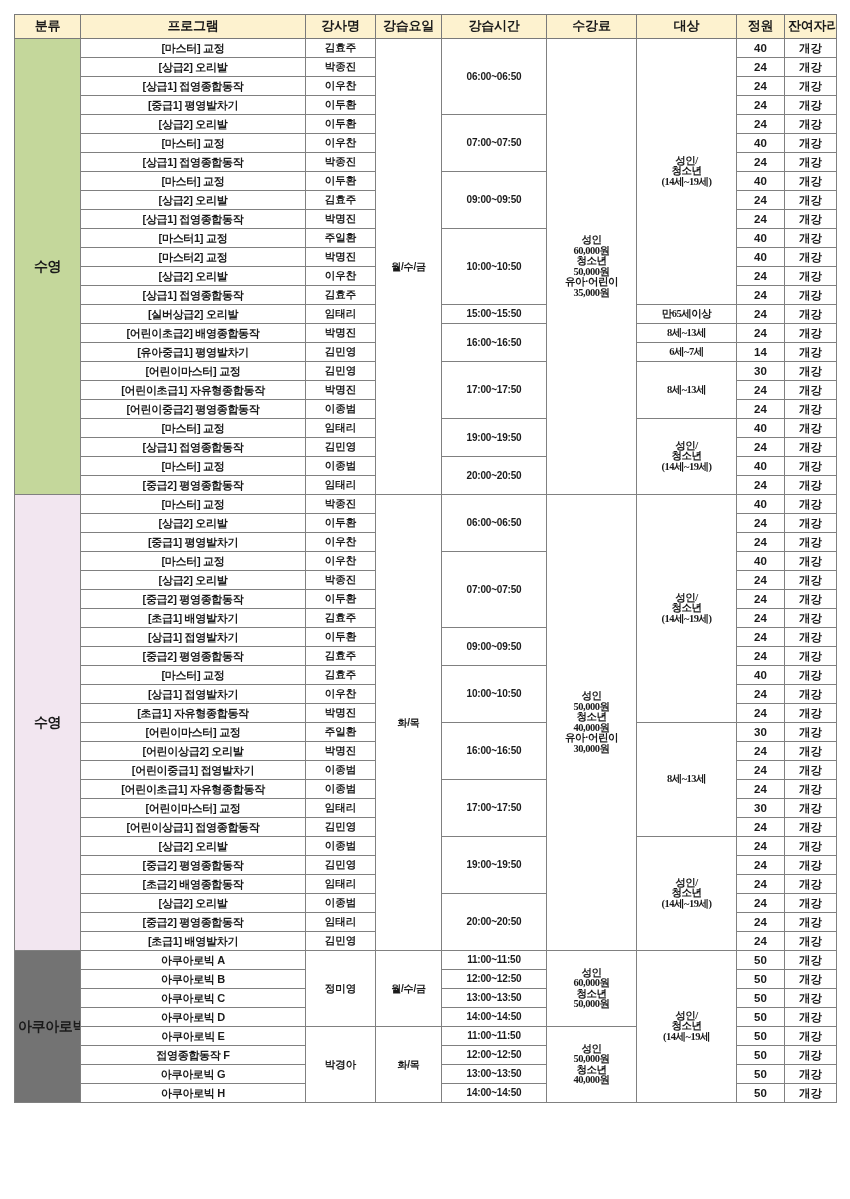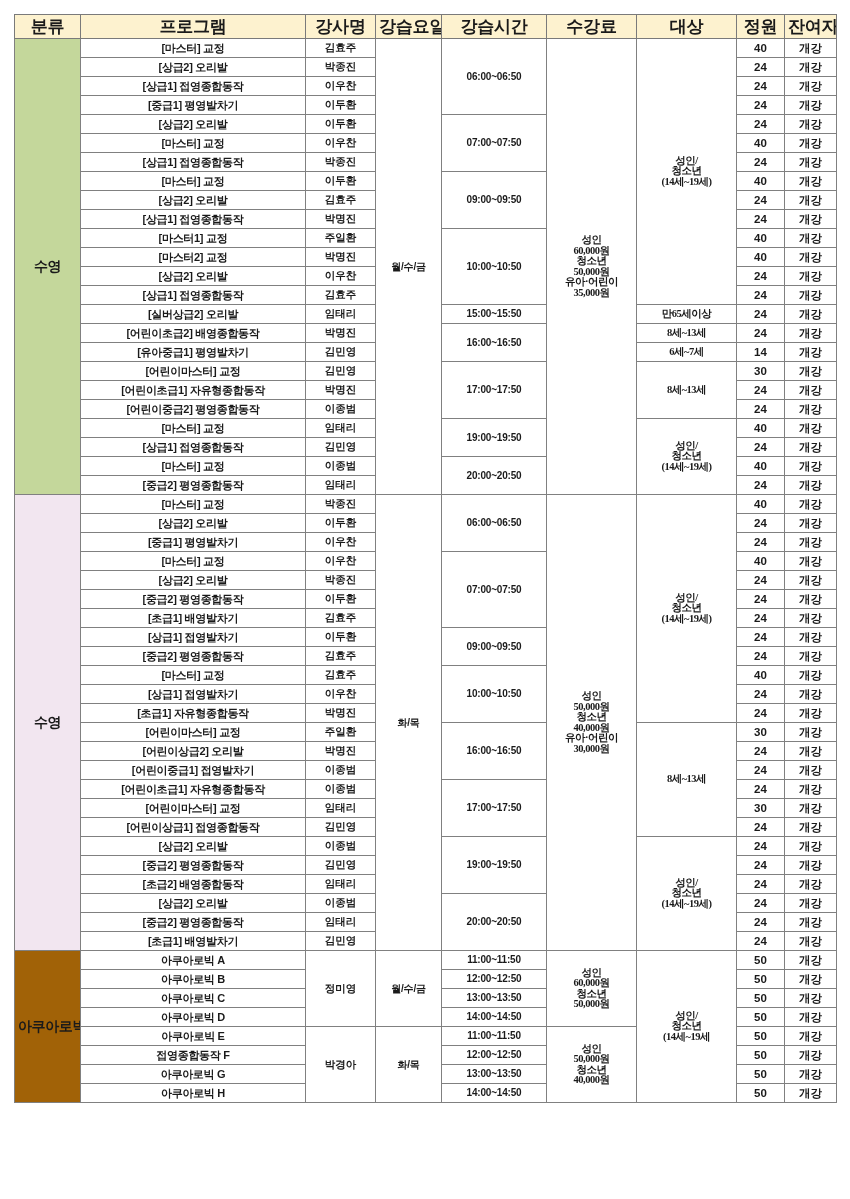--- a/index.html
+++ b/index.html
@@ -47,39 +47,39 @@
     vertical-align: middle;
     height: 19px;
     box-sizing: border-box;
     font-weight: bold;
     white-space: nowrap;
     overflow: hidden;
   }
   table.schedule thead th {
     background: #fdf2cf;
     border: 1px solid #7a7a7a;
-    font-size: 17px;
+    font-size: 13px;
     height: 24px;
     letter-spacing: -0.2px;
   }
   td.prog-cell {
     text-align: left;
     padding-left: 6px;
     font-weight: normal;
     font-size: 11px;
     letter-spacing: -0.3px;
   }
   td.cat-cell {
     font-size: 14px;
     letter-spacing: -0.4px;
     line-height: 1.25;
   }
   td.cat-swim-a { background: #c4d79b; }
   td.cat-swim-b { background: #f2e6f0; }
-  td.cat-aqua   { background: #a16207; }
+  td.cat-aqua   { background: #737373; }
 
   td.time-cell, td.days-cell {
     font-size: 10px;
     letter-spacing: -0.2px;
   }
   td.fee-cell, td.target-cell {
     font-size: 10.5px;
     line-height: 1.0;
     letter-spacing: -0.5px;
   }

